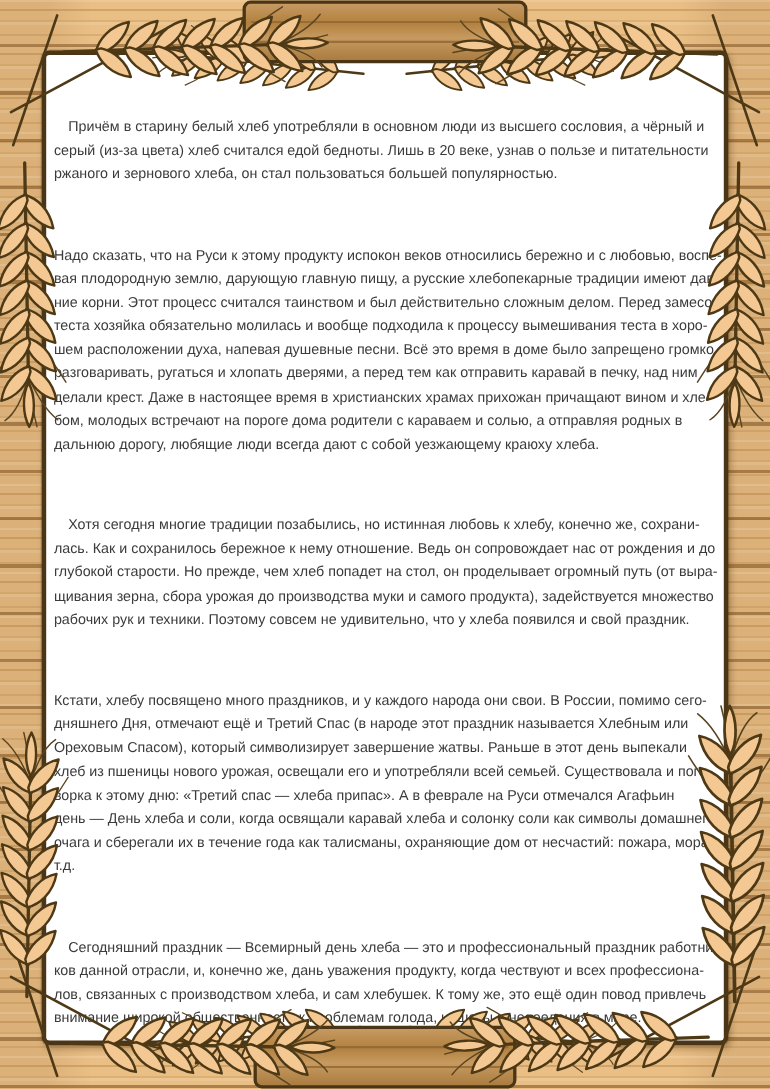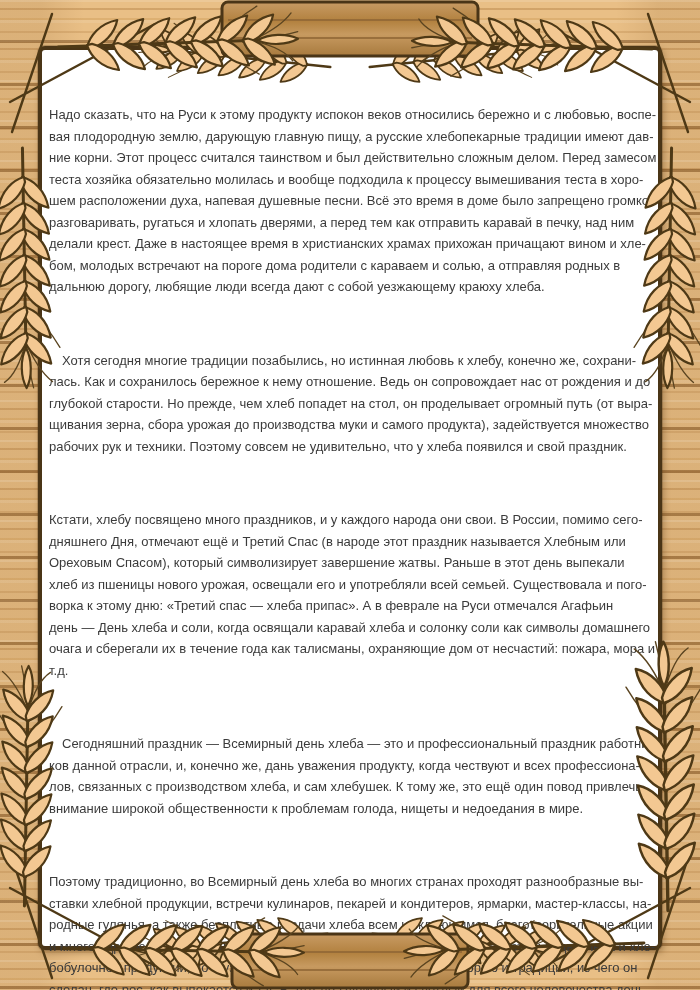--- a/index.html
+++ b/index.html
@@ -49,20 +49,23 @@
   .plank-rect{fill:url(#plankGrad);stroke:#4a3517;stroke-width:3;}
   .plank-streak{stroke:#8f6534;stroke-width:2;fill:none;opacity:.8;}
 </style>
 </head>
 <body>
 
 <div class="wood"></div>
 
 <div class="paper">
   <div class="doc-body">
+    <p class="indent">Причём в старину белый хлеб употребляли в основном люди из высшего сословия, а чёрный и
+серый (из-за цвета) хлеб считался едой бедноты. Лишь в 20 веке, узнав о пользе и питательности
+ржаного и зернового хлеба, он стал пользоваться большей популярностью.</p>
     <p>Надо сказать, что на Руси к этому продукту испокон веков относились бережно и с любовью, воспе-
 вая плодородную землю, дарующую главную пищу, а русские хлебопекарные традиции имеют дав-
 ние корни. Этот процесс считался таинством и был действительно сложным делом. Перед замесом
 теста хозяйка обязательно молилась и вообще подходила к процессу вымешивания теста в хоро-
 шем расположении духа, напевая душевные песни. Всё это время в доме было запрещено громко
 разговаривать, ругаться и хлопать дверями, а перед тем как отправить каравай в печку, над ним
 делали крест. Даже в настоящее время в христианских храмах прихожан причащают вином и хле-
 бом, молодых встречают на пороге дома родители с караваем и солью, а отправляя родных в
 дальнюю дорогу, любящие люди всегда дают с собой уезжающему краюху хлеба.</p>
     <p class="indent">Хотя сегодня многие традиции позабылись, но истинная любовь к хлебу, конечно же, сохрани-

